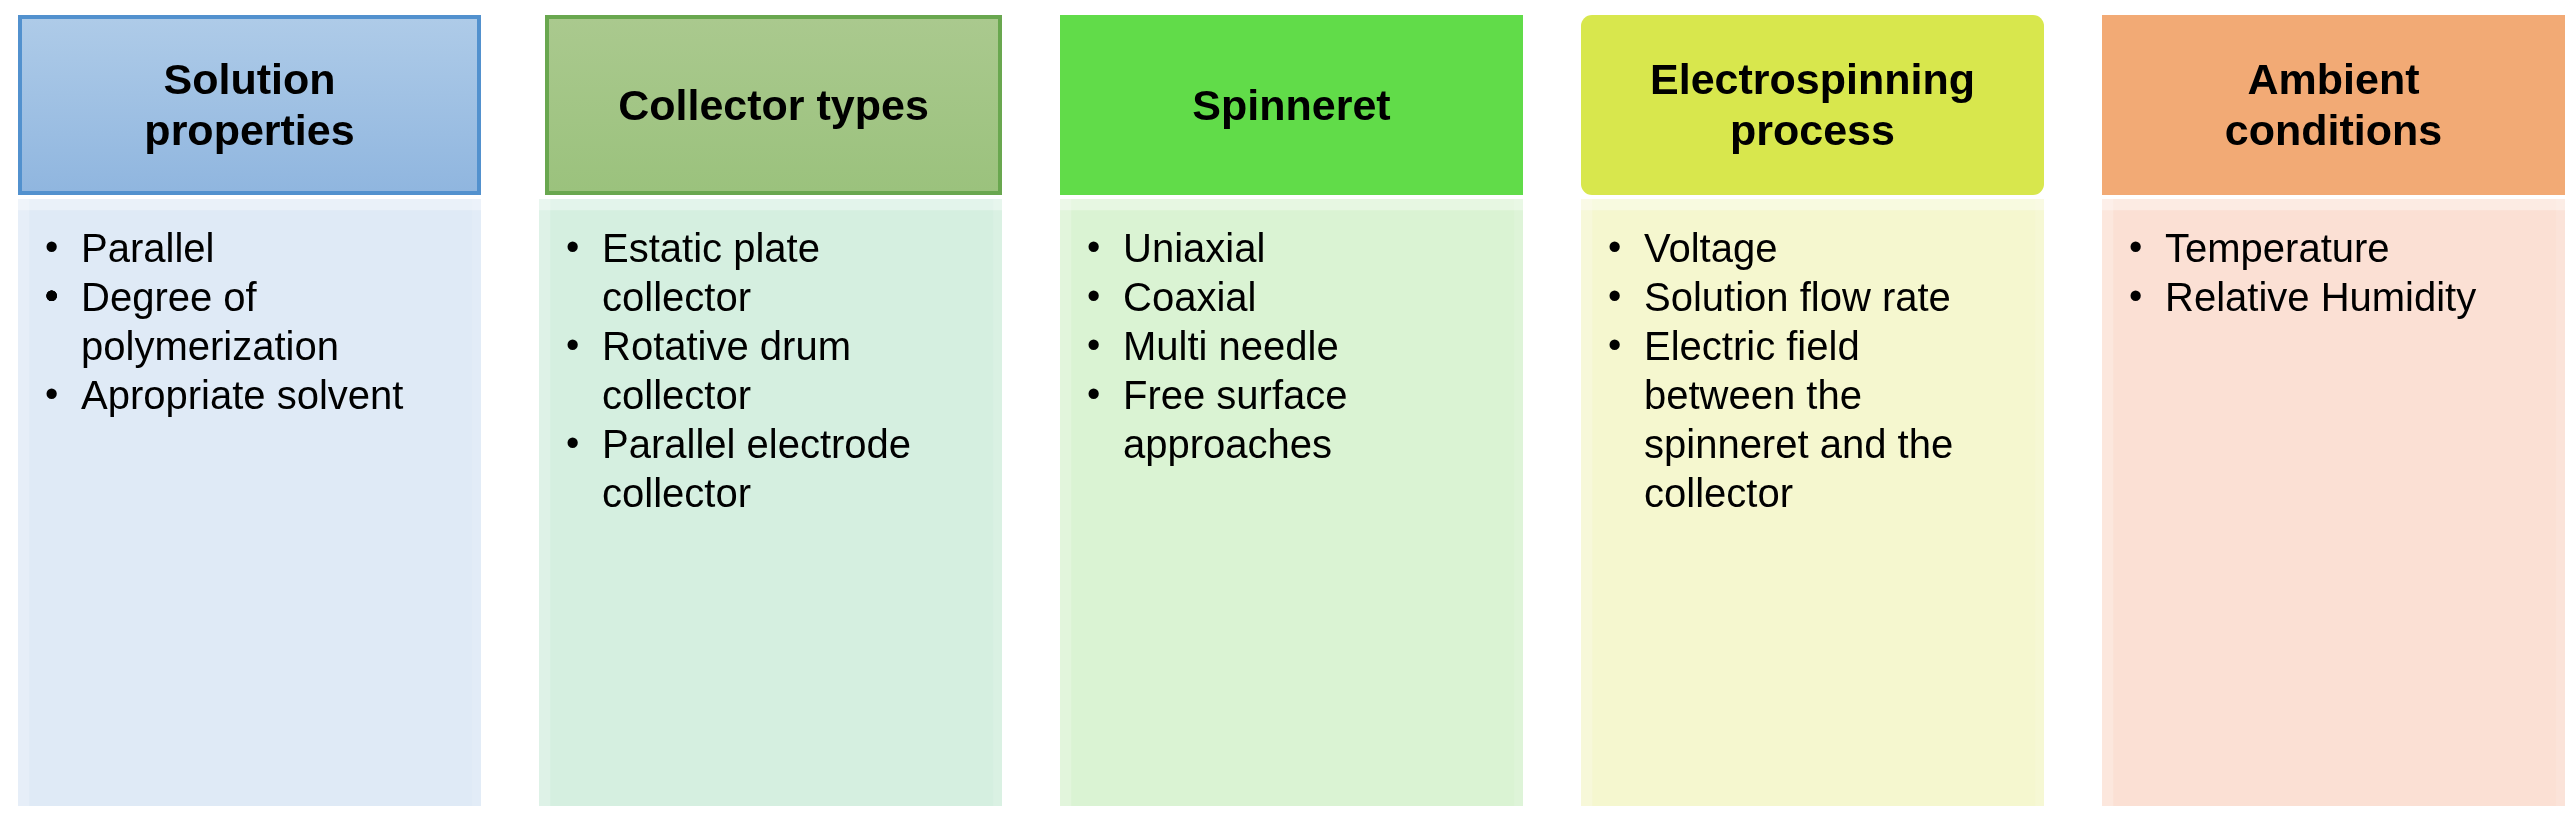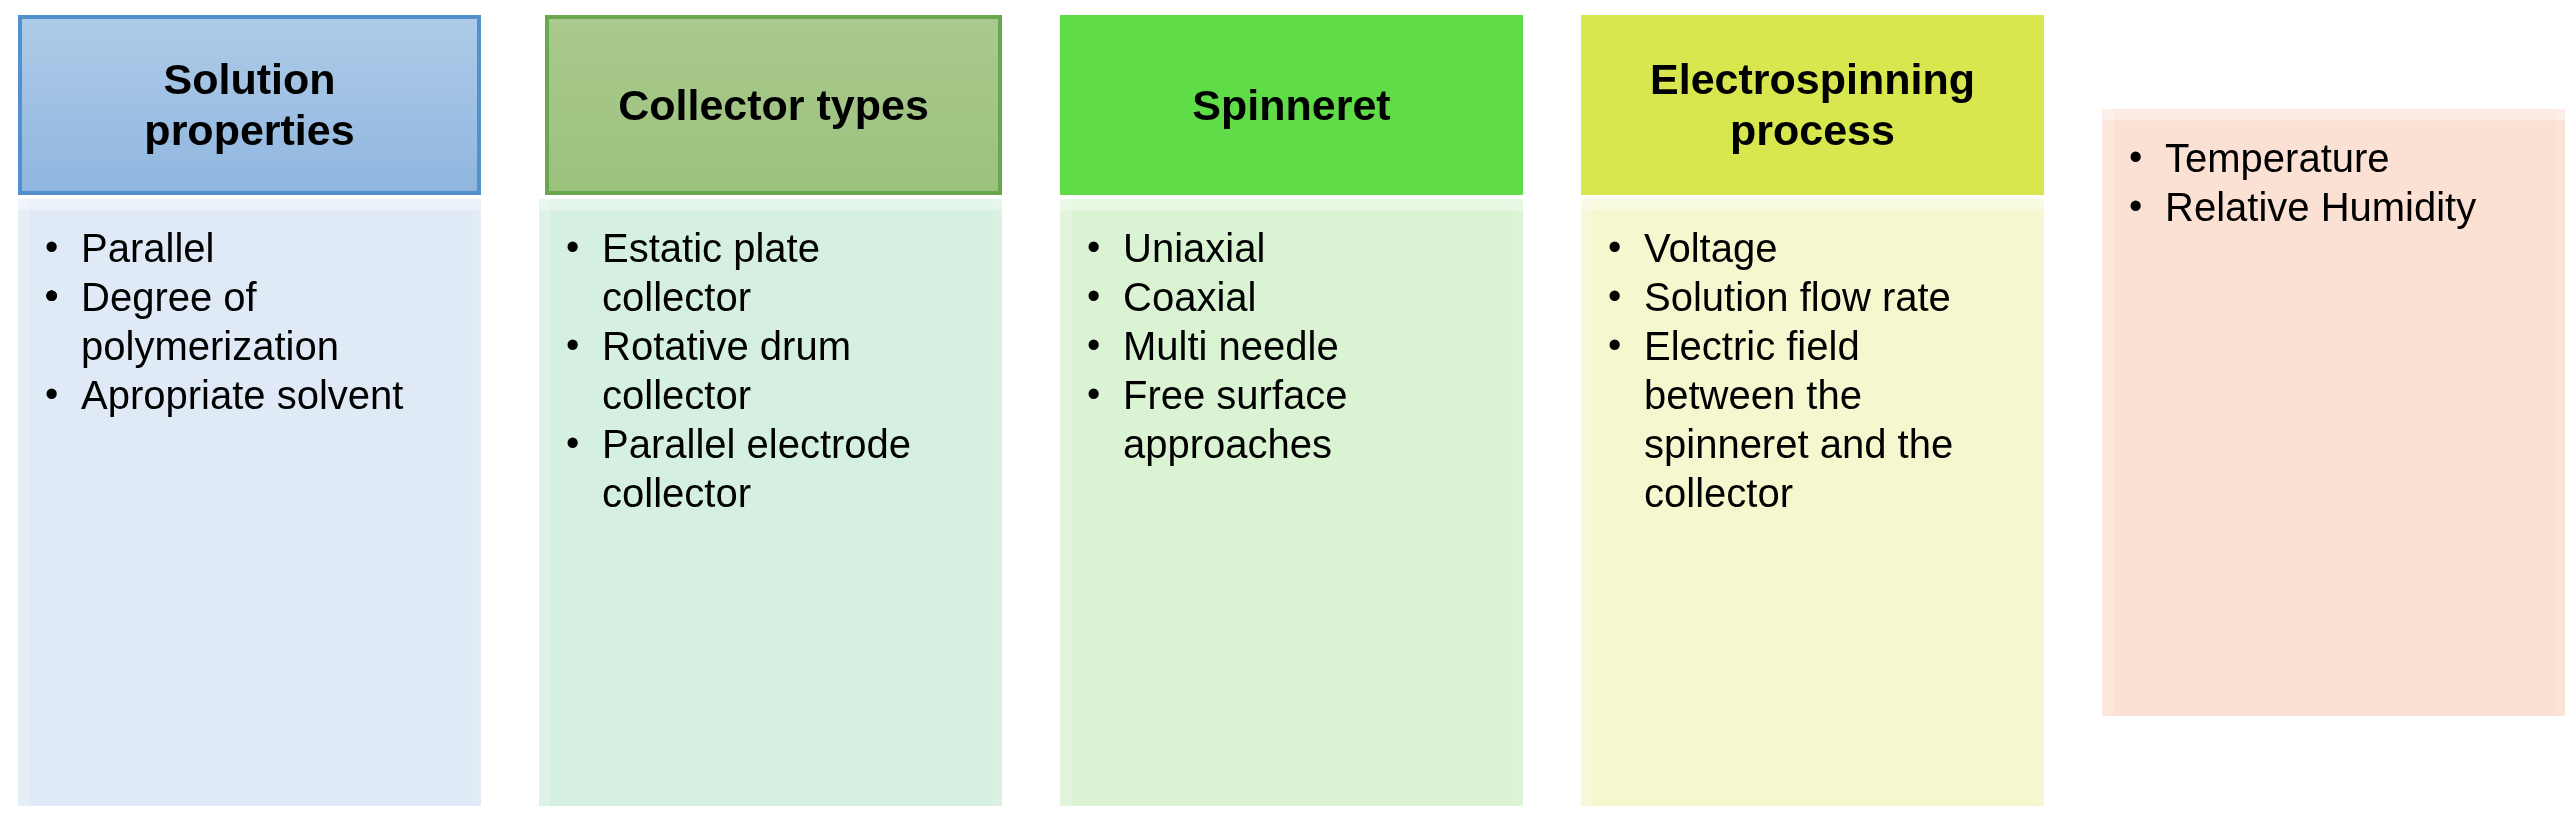--- a/index.html
+++ b/index.html
@@ -158,21 +158,21 @@
 
   <li class="bullet-item">
     <span class="bullet-dot">•</span>
     <span class="bullet-text">Free surface approaches</span>
   </li>
 </ul>
     </div>
   </section>
 
   <section class="column">
-    <header class="col-header" style="background: rgb(216, 231, 77);">
+    <header class="col-header" style="background: rgb(216, 231, 77); border-radius: 11px;">
       <h2 class="col-title">Electrospinning
 process</h2>
     </header>
     <div class="col-body" style="background: rgb(245, 247, 207);">
       <ul class="bullet-list">
   <li class="bullet-item">
     <span class="bullet-dot">•</span>
     <span class="bullet-text">Voltage</span>
   </li>
 
@@ -183,20 +183,24 @@
 
   <li class="bullet-item">
     <span class="bullet-dot">•</span>
     <span class="bullet-text">Electric field between the spinneret and the collector</span>
   </li>
 </ul>
     </div>
   </section>
 
   <section class="column">
+    <header class="col-header" style="background: rgb(242, 170, 117);">
+      <h2 class="col-title">Ambient
+conditions</h2>
+    </header>
     <div class="col-body" style="background: rgb(251, 224, 212);">
       <ul class="bullet-list">
   <li class="bullet-item">
     <span class="bullet-dot">•</span>
     <span class="bullet-text">Temperature</span>
   </li>
 
   <li class="bullet-item">
     <span class="bullet-dot">•</span>
     <span class="bullet-text">Relative Humidity</span>

